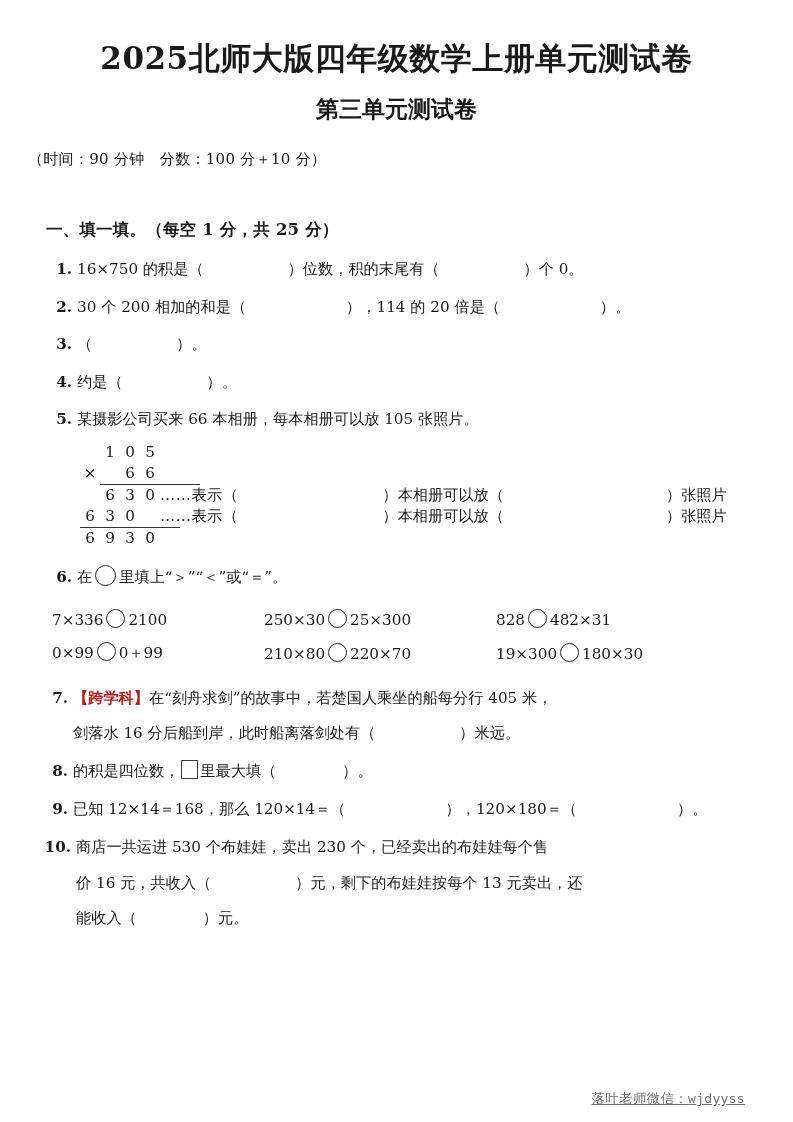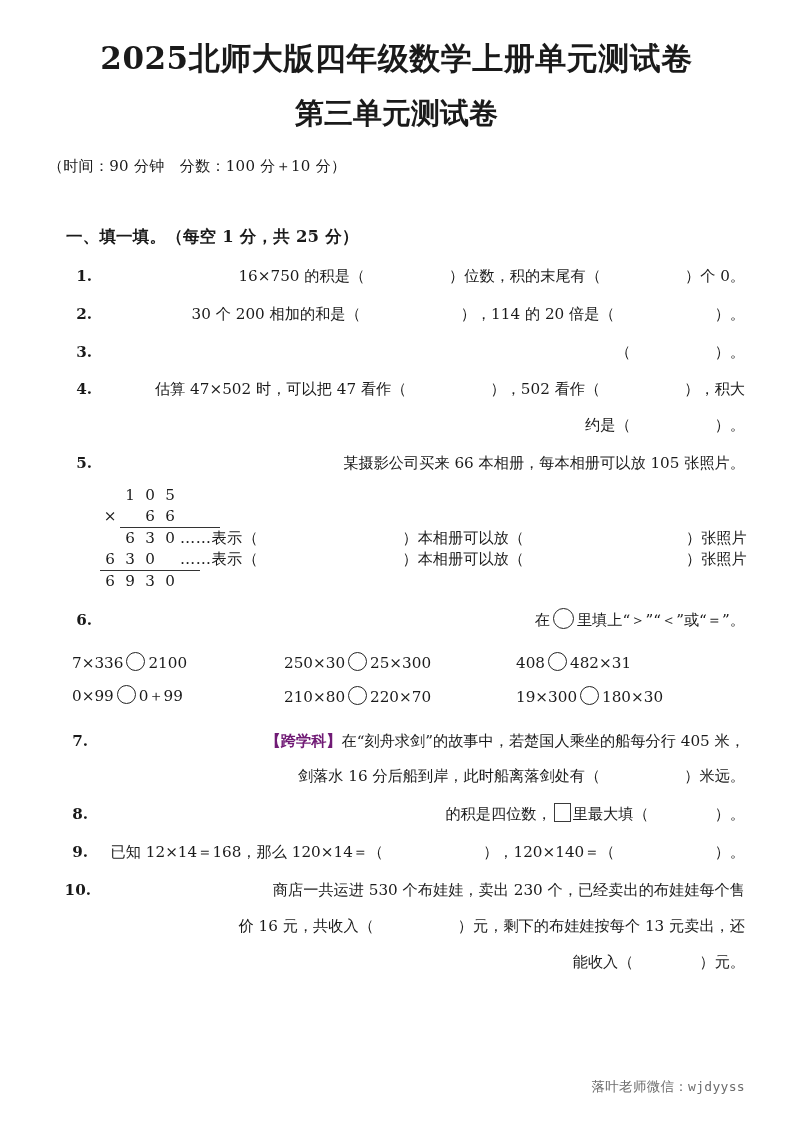--- a/index.html
+++ b/index.html
@@ -13,39 +13,39 @@
     position: relative;
     font-family: "DejaVu Serif", "Liberation Serif", serif;
     color: #1a1a1a;
     overflow: hidden;
   }
   .page {
     position: relative;
     width: 793px;
     height: 1122px;
     box-sizing: border-box;
-    padding: 0 48px;
+    padding: 0 28px;
   }
 
   
   .main-title {
     text-align: center;
     font-family: "DejaVu Serif", "Liberation Serif", serif;
     font-weight: 700;
     font-size: 31px;
     letter-spacing: 0.5px;
     margin: 0;
     padding-top: 40px;
     line-height: 1.2;
     white-space: nowrap;
   }
   .sub-title {
     text-align: center;
     font-weight: 700;
-    font-size: 29px;
+    font-size: 23px;
     margin: 0;
     padding-top: 18px;
     line-height: 1.25;
   }
   .meta-line {
     text-align: left;
     font-size: 15px;
     margin: 0;
     padding-top: 26px;
     letter-spacing: 0.3px;
@@ -72,21 +72,21 @@
   }
   .q-num {
     font-weight: 700;
     flex: 0 0 auto;
     min-width: 20px;
     text-align: right;
     margin-right: 5px;
     font-size: 15.2px;
   }
   .q-num.wide { min-width: 29px; }
-  .q-body { flex: 1 1 auto; text-align: right; }
+  .q-body { flex: 1 1 auto; }
   .q-line { display: block; }
   .q-line + .q-line { margin-top: 11px; }
 
   .blank-sm  { display: inline-block; width: 48px; }
   .blank-md  { display: inline-block; width: 66px; }
   .blank-lg  { display: inline-block; width: 84px; }
   .blank-xl  { display: inline-block; width: 100px; }
 
   
   .sqbox {
@@ -105,21 +105,21 @@
     border: 1.3px solid #222;
     border-radius: 50%;
     vertical-align: -4px;
     margin: 0 3px;
   }
   .circ.small {
     width: 17px; height: 17px; vertical-align: -3px;
   }
 
   .badge {
-    color: #701a75;
+    color: #b91c1c;
     font-weight: 700;
   }
 
   
   .vmult-wrap {
     display: flex;
     align-items: flex-start;
     margin-top: 10px;
     padding-left: 52px;
   }
@@ -171,25 +171,26 @@
   }
   .cmp-item { flex: 0 0 auto; white-space: nowrap; }
   .cmp-item.c1 { width: 212px; }
   .cmp-item.c2 { width: 232px; }
   .cmp-item.c3 { width: auto; }
 
   
   .footer-note {
     position: absolute;
     right: 48px;
-    bottom: 26px;
+    bottom: 14px;
     font-size: 13.5px;
     color: #6d6d6d;
     letter-spacing: 0.3px;
     white-space: nowrap;
+    text-decoration: underline;
   }
   .mono { font-family: "DejaVu Sans Mono", "Liberation Mono", monospace; font-size: 13px; }
 </style>
 </head>
 <body>
 
 <div class="page">
 
   <h1 class="main-title">2025北师大版四年级数学上册单元测试卷</h1>
   <h2 class="sub-title">第三单元测试卷</h2>
@@ -214,21 +215,20 @@
   <div class="q">
     <span class="q-num">3.</span>
     <span class="q-body">
       <span class="q-line"><span>（</span><span class="blank-lg"></span><span>）。</span></span>
     </span>
   </div>
 
   <div class="q">
     <span class="q-num">4.</span>
     <span class="q-body">
-      <span class="q-line"><span>估算 47×502 时，可以把 47 看作（</span><span class="blank-lg"></span><span>），502 看作（</span><span class="blank-lg"></span><span>），积大</span></span>
       <span class="q-line"><span>约是（</span><span class="blank-lg"></span><span>）。</span></span>
     </span>
   </div>
 
   <div class="q">
     <span class="q-num">5.</span>
     <span class="q-body">
       <span class="q-line">某摄影公司买来 66 本相册，每本相册可以放 105 张照片。</span>
     </span>
   </div>
@@ -296,21 +296,21 @@
     <span class="q-num">6.</span>
     <span class="q-body">
       <span class="q-line"><span>在</span><span class="circ"></span><span>里填上“＞”“＜”或“＝”。</span></span>
     </span>
   </div>
 
   <div class="cmp-rows">
     <div class="cmp-row">
       <span class="cmp-item c1"><span>7×336</span><span class="circ small"></span><span>2100</span></span>
       <span class="cmp-item c2"><span>250×30</span><span class="circ small"></span><span>25×300</span></span>
-      <span class="cmp-item c3"><span>408</span><span class="circ small"></span><span>482×31</span></span>
+      <span class="cmp-item c3"><span>828</span><span class="circ small"></span><span>482×31</span></span>
     </div>
     <div class="cmp-row">
       <span class="cmp-item c1"><span>0×99</span><span class="circ small"></span><span>0＋99</span></span>
       <span class="cmp-item c2"><span>210×80</span><span class="circ small"></span><span>220×70</span></span>
       <span class="cmp-item c3"><span>19×300</span><span class="circ small"></span><span>180×30</span></span>
     </div>
   </div>
 
   <div class="q" style="margin-top:16px; padding-left:20px;">
     <span class="q-num">7.</span>
@@ -323,21 +323,21 @@
   <div class="q" style="padding-left:20px;">
     <span class="q-num">8.</span>
     <span class="q-body">
       <span class="q-line"><span>的积是四位数，</span><span class="sqbox"></span><span>里最大填（</span><span class="blank-md"></span><span>）。</span></span>
     </span>
   </div>
 
   <div class="q" style="padding-left:20px;">
     <span class="q-num">9.</span>
     <span class="q-body">
-      <span class="q-line"><span>已知 12×14＝168，那么 120×14＝（</span><span class="blank-xl"></span><span>），120×140＝（</span><span class="blank-xl"></span><span>）。</span></span>
+      <span class="q-line"><span>已知 12×14＝168，那么 120×14＝（</span><span class="blank-xl"></span><span>），120×180＝（</span><span class="blank-xl"></span><span>）。</span></span>
     </span>
   </div>
 
   <div class="q" style="padding-left:14px;margin-top:14px;">
     <span class="q-num wide">10.</span>
     <span class="q-body">
       <span class="q-line">商店一共运进 530 个布娃娃，卖出 230 个，已经卖出的布娃娃每个售</span>
       <span class="q-line"><span>价 16 元，共收入（</span><span class="blank-lg"></span><span>）元，剩下的布娃娃按每个 13 元卖出，还</span></span>
       <span class="q-line"><span>能收入（</span><span class="blank-md"></span><span>）元。</span></span>
     </span>

